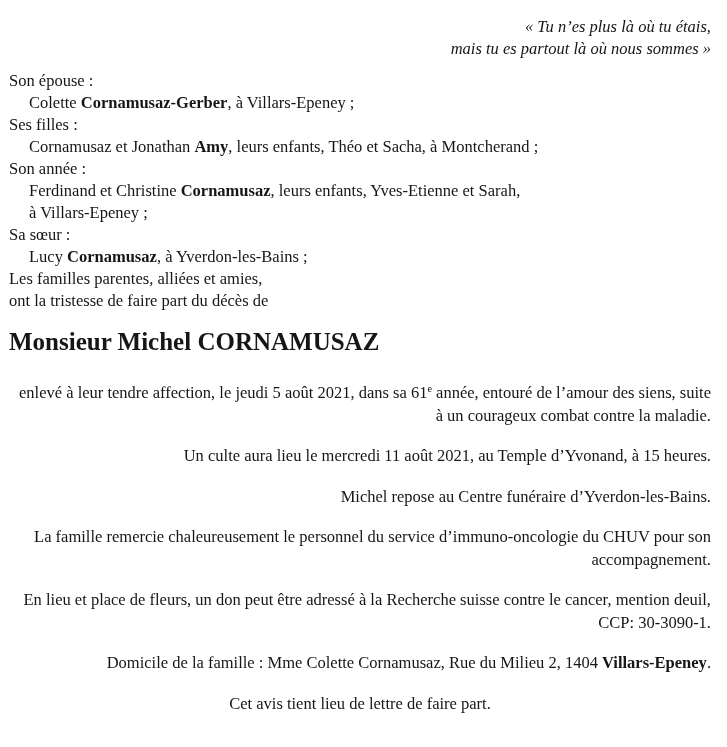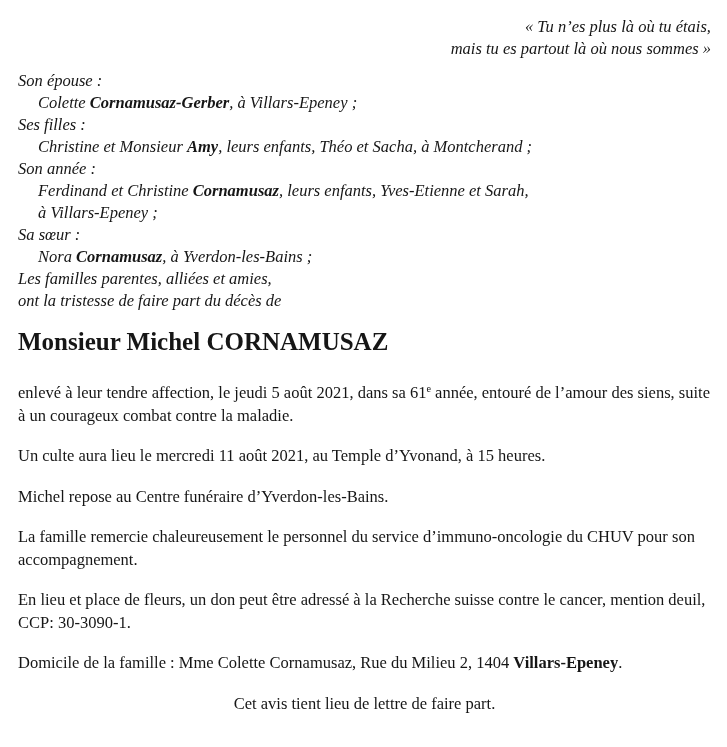--- a/index.html
+++ b/index.html
@@ -8,68 +8,69 @@
     height: 747px;
     background: #ffffff;
     color: #161616;
     font-family: "Liberation Serif", "DejaVu Serif", serif;
     overflow: hidden;
   }
   .page {
     box-sizing: border-box;
     width: 727px;
     height: 747px;
-    padding: 12px 16px 0 18px;
+    padding: 12px 16px 0 9px;
   }
   .quote {
     text-align: right;
     font-style: italic;
     font-size: 16.5px;
     line-height: 22px;
     margin: 4px 0 10px 0;
   }
-  .family { font-size: 16.5px; line-height: 22px; font-style: italic; }
+  .family { font-size: 16.5px; line-height: 22px; }
   .family .line { white-space: nowrap; }
   .family .indent { padding-left: 20px; }
   .bold { font-weight: bold; }
   .title {
     font-size: 25px;
     font-weight: bold;
     text-align: left;
     line-height: 32px;
     margin: 14px 0 24px 0;
   }
   .paragraphs p {
     font-size: 16.5px;
     line-height: 22.5px;
     margin: 0 0 18px 0;
+    text-align: right;
   }
   .paragraphs p.center { text-align: center; margin-top: 14px; }
   sup { font-size: 0.62em; line-height: 0; }
 </style>
 </head>
 <body>
 
 <div class="page">
 
   <div class="quote">
       <div class="line"><span>« Tu n’es plus là où tu étais,</span></div>
       <div class="line"><span>mais tu es partout là où nous sommes »</span></div>
     </div>
 
   <div class="family">
       <div class="line"><span>Son épouse :</span></div>
       <div class="line indent"><span>Colette </span><span class="bold">Cornamusaz-Gerber</span><span>, à Villars-Epeney ;</span></div>
       <div class="line"><span>Ses filles :</span></div>
-      <div class="line indent"><span>Christine et Monsieur </span><span class="bold">Amy</span><span>, leurs enfants, Théo et Sacha, à Montcherand ;</span></div>
+      <div class="line indent"><span>Cornamusaz et Jonathan </span><span class="bold">Amy</span><span>, leurs enfants, Théo et Sacha, à Montcherand ;</span></div>
       <div class="line"><span>Son année :</span></div>
       <div class="line indent"><span>Ferdinand et Christine </span><span class="bold">Cornamusaz</span><span>, leurs enfants, Yves-Etienne et Sarah,</span></div>
       <div class="line indent"><span>à Villars-Epeney ;</span></div>
       <div class="line"><span>Sa sœur :</span></div>
-      <div class="line indent"><span>Nora </span><span class="bold">Cornamusaz</span><span>, à Yverdon-les-Bains ;</span></div>
+      <div class="line indent"><span>Lucy </span><span class="bold">Cornamusaz</span><span>, à Yverdon-les-Bains ;</span></div>
       <div class="line"><span>Les familles parentes, alliées et amies,</span></div>
       <div class="line"><span>ont la tristesse de faire part du décès de</span></div>
     </div>
 
   <h1 class="title">Monsieur Michel CORNAMUSAZ</h1>
 
   <div class="paragraphs">
       <p><span>enlevé à leur tendre affection, le jeudi 5 août 2021, dans sa 61</span><sup>e</sup><span> année, entouré de l’amour des siens, suite à un courageux combat contre la maladie.</span></p>
       <p><span>Un culte aura lieu le mercredi 11 août 2021, au Temple d’Yvonand, à 15 heures.</span></p>
       <p><span>Michel repose au Centre funéraire d’Yverdon-les-Bains.</span></p>

